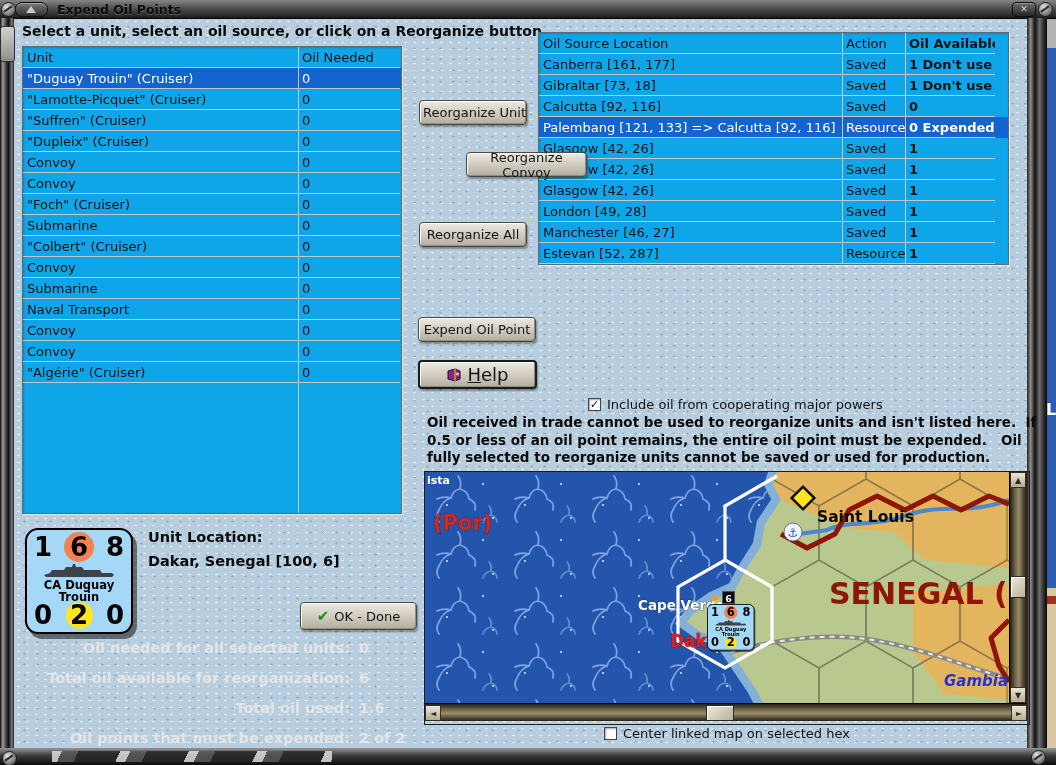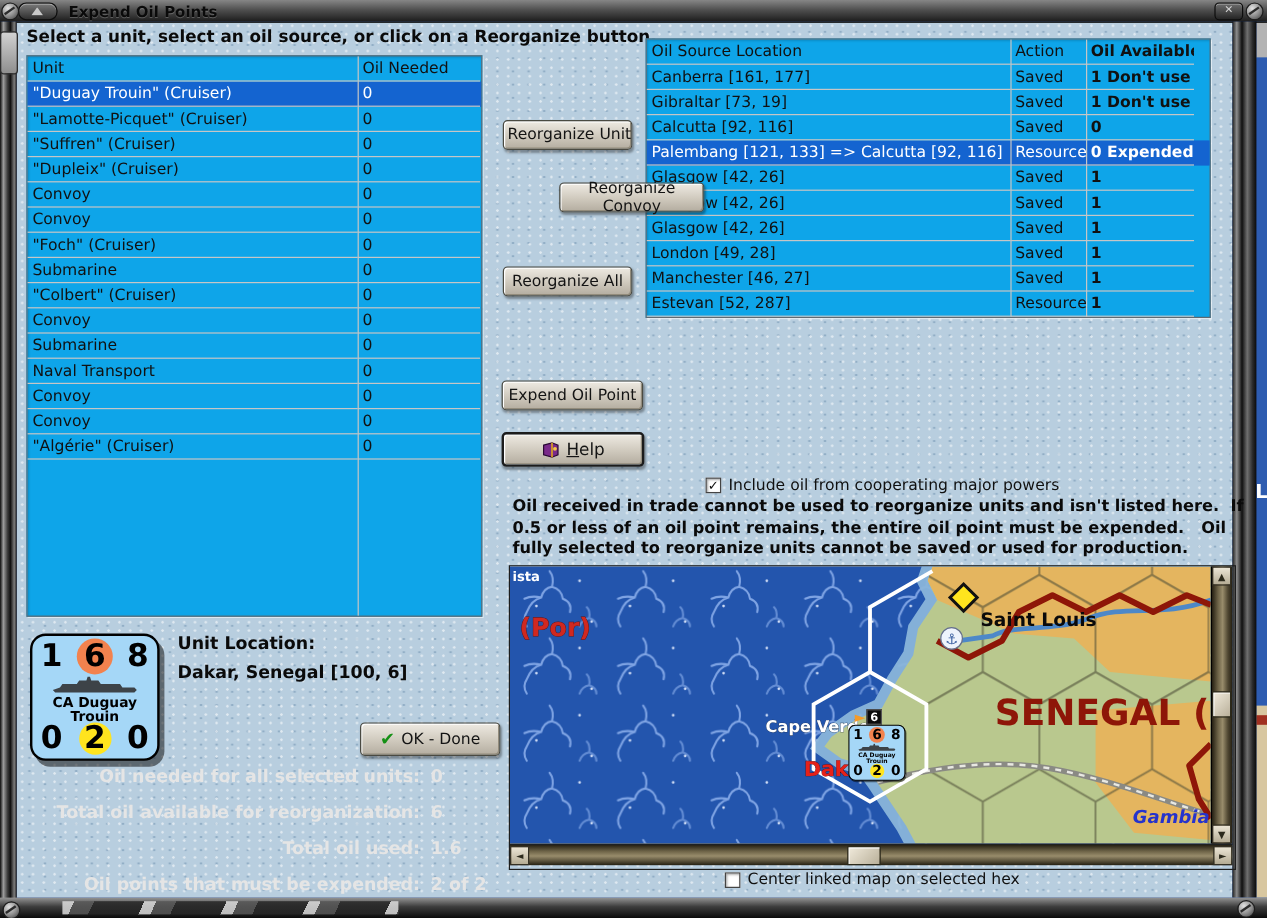--- a/index.html
+++ b/index.html
@@ -59,21 +59,21 @@
   .unit-tbl .c1{width:275px;} .unit-tbl .c2{width:102px;}
   .oil-tbl{left:538px;top:32px;width:469px;height:231px;}
   .oil-tbl .c1{width:303px;} .oil-tbl .c2{width:63px;} .oil-tbl .c3{width:90px;font-weight:bold;}
 
   
   .btn3d{box-sizing:border-box;border:1px solid #4a4a42;border-radius:4px;color:#141414;
     background:linear-gradient(#eeeae2,#cfc9bd 55%,#b4ada0);font-size:13px;text-align:center;
     box-shadow:1px 2px 2px rgba(0,0,0,.35), inset 1px 1px 0 #fff, inset -1px -1px 0 #938c7c;
     display:flex;align-items:center;justify-content:center;gap:5px;}
   .rbtn{left:419px;width:108px;height:25px;}
-  .helpbtn{left:418px;top:360px;width:119px;height:29px;border:2px solid #1c1c1c;font-size:14px;}
+  .helpbtn{left:418px;top:360px;width:119px;height:29px;border:2px solid #1c1c1c;font-size:18px;}
   .helpbtn u{text-decoration:underline;}
   .okbtn{left:300px;top:602px;width:117px;height:28px;font-size:13px;}
   .check-glyph{color:#159015;font-weight:bold;font-size:15px;}
 
   
   .cbrow{display:flex;align-items:center;gap:6px;font-size:13px;color:#101010;}
   .cbbox{width:13px;height:13px;background:#fff;border:1px solid #444;box-sizing:border-box;
     box-shadow:inset 1px 1px 2px rgba(0,0,0,.35);font-size:11px;line-height:11px;font-weight:bold;
     text-align:center;color:#111;}
 
@@ -228,21 +228,21 @@
       <span class="td c1">Oil Source Location</span>
       <span class="td c2">Action</span>
       <span class="td c3">Oil Available</span>
     </div>
     <div class="tr">
       <span class="td c1">Canberra [161, 177]</span>
       <span class="td c2">Saved</span>
       <span class="td c3">1 Don't use</span>
     </div>
     <div class="tr">
-      <span class="td c1">Gibraltar [73, 19]</span>
+      <span class="td c1">Gibraltar [73, 18]</span>
       <span class="td c2">Saved</span>
       <span class="td c3">1 Don't use</span>
     </div>
     <div class="tr">
       <span class="td c1">Calcutta [92, 116]</span>
       <span class="td c2">Saved</span>
       <span class="td c3">0</span>
     </div>
     <div class="tr sel">
       <span class="td c1">Palembang [121, 133] =&gt; Calcutta [92, 116]</span>

